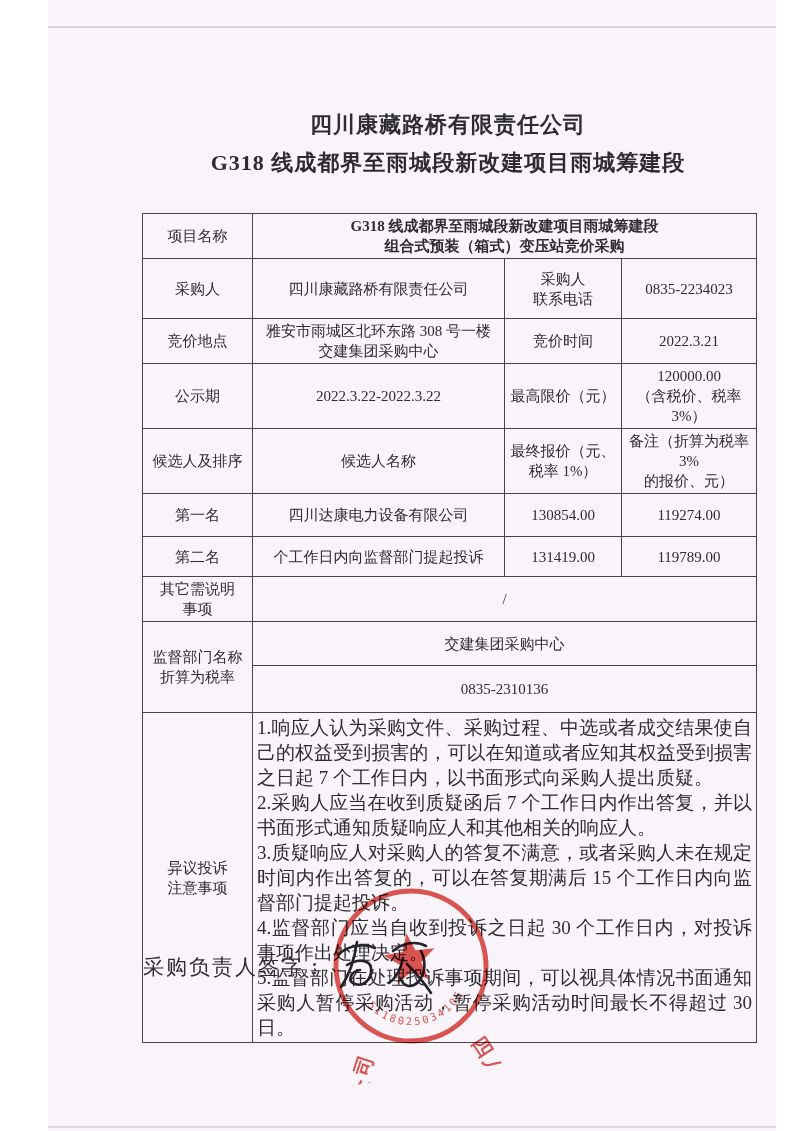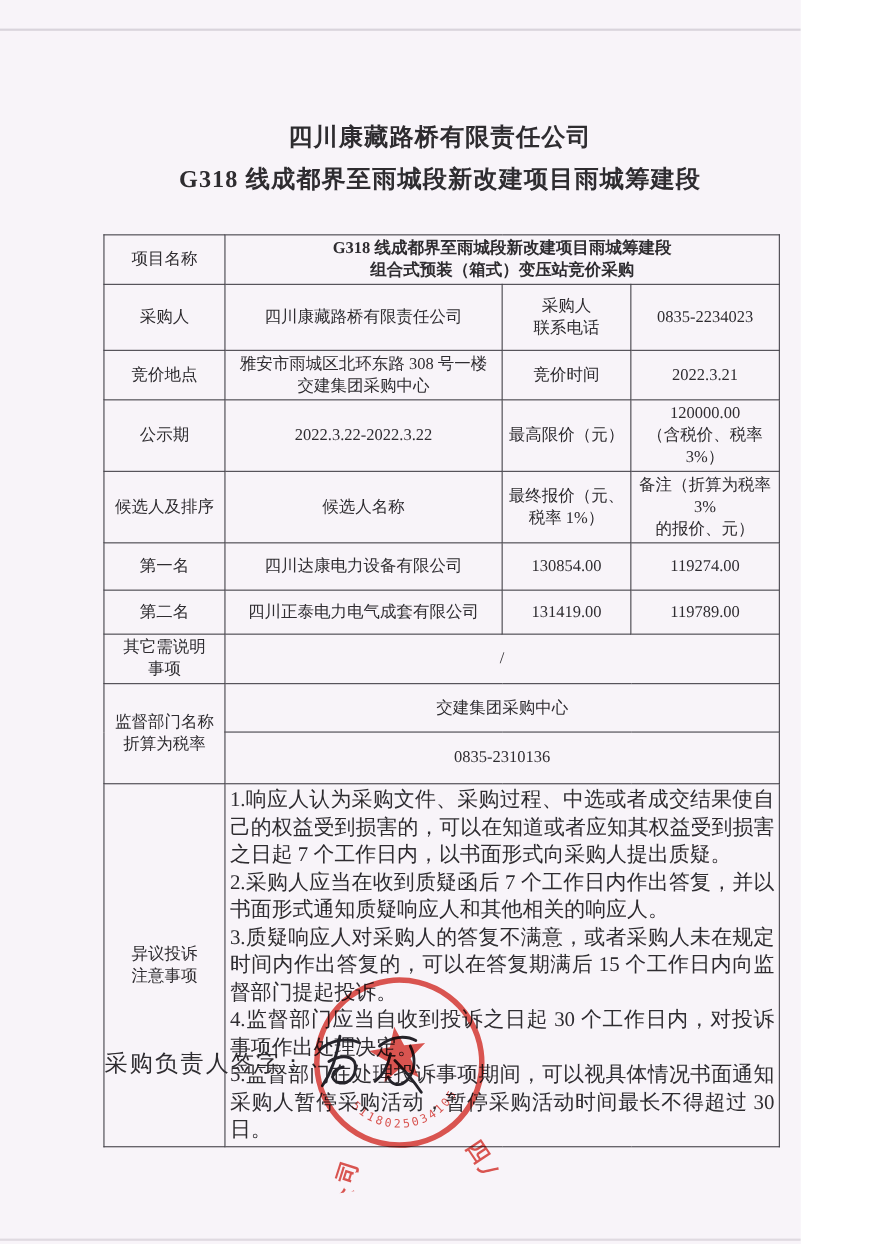--- a/index.html
+++ b/index.html
@@ -3,20 +3,21 @@
 <meta charset="utf-8">
 <style>
   html,body{margin:0;padding:0;}
   .page{
     position:relative;
     width:728px;height:1131px;
     background:#f8f4f9;
     font-family:"Liberation Serif","DejaVu Serif",serif;
     color:#2e2c30;
     overflow:hidden;
+    margin-left:48px;
   }
   .scan-edge-top{position:absolute;left:0;top:26px;width:100%;height:2px;background:rgba(110,100,118,.22);}
   .scan-edge-bottom{position:absolute;left:0;bottom:3px;width:100%;height:2px;background:rgba(110,100,118,.18);}
 
   .title-block{position:absolute;left:0;top:106px;width:800px;text-align:center;}
   .title-line{font-size:22px;font-weight:bold;line-height:38px;letter-spacing:1px;}
 
   table.doc{
     position:absolute;left:94px;top:213px;
     width:614px;border-collapse:collapse;table-layout:fixed;
@@ -108,21 +109,21 @@
 的报价、元）</td>
     </tr>
     <tr style="height:43px">
       <td class="lbl">第一名</td>
       <td>四川达康电力设备有限公司</td>
       <td>130854.00</td>
       <td>119274.00</td>
     </tr>
     <tr style="height:40px">
       <td class="lbl">第二名</td>
-      <td>四川正泰电力电气成套有限公司</td>
+      <td>个工作日内向监督部门提起投诉</td>
       <td>131419.00</td>
       <td>119789.00</td>
     </tr>
     <tr style="height:44px">
       <td class="lbl pre">其它需说明
 事项</td>
       <td colspan="3" class="left">/</td>
     </tr>
     <tr style="height:44px">
       <td class="lbl pre" rowspan="2">监督部门名称

